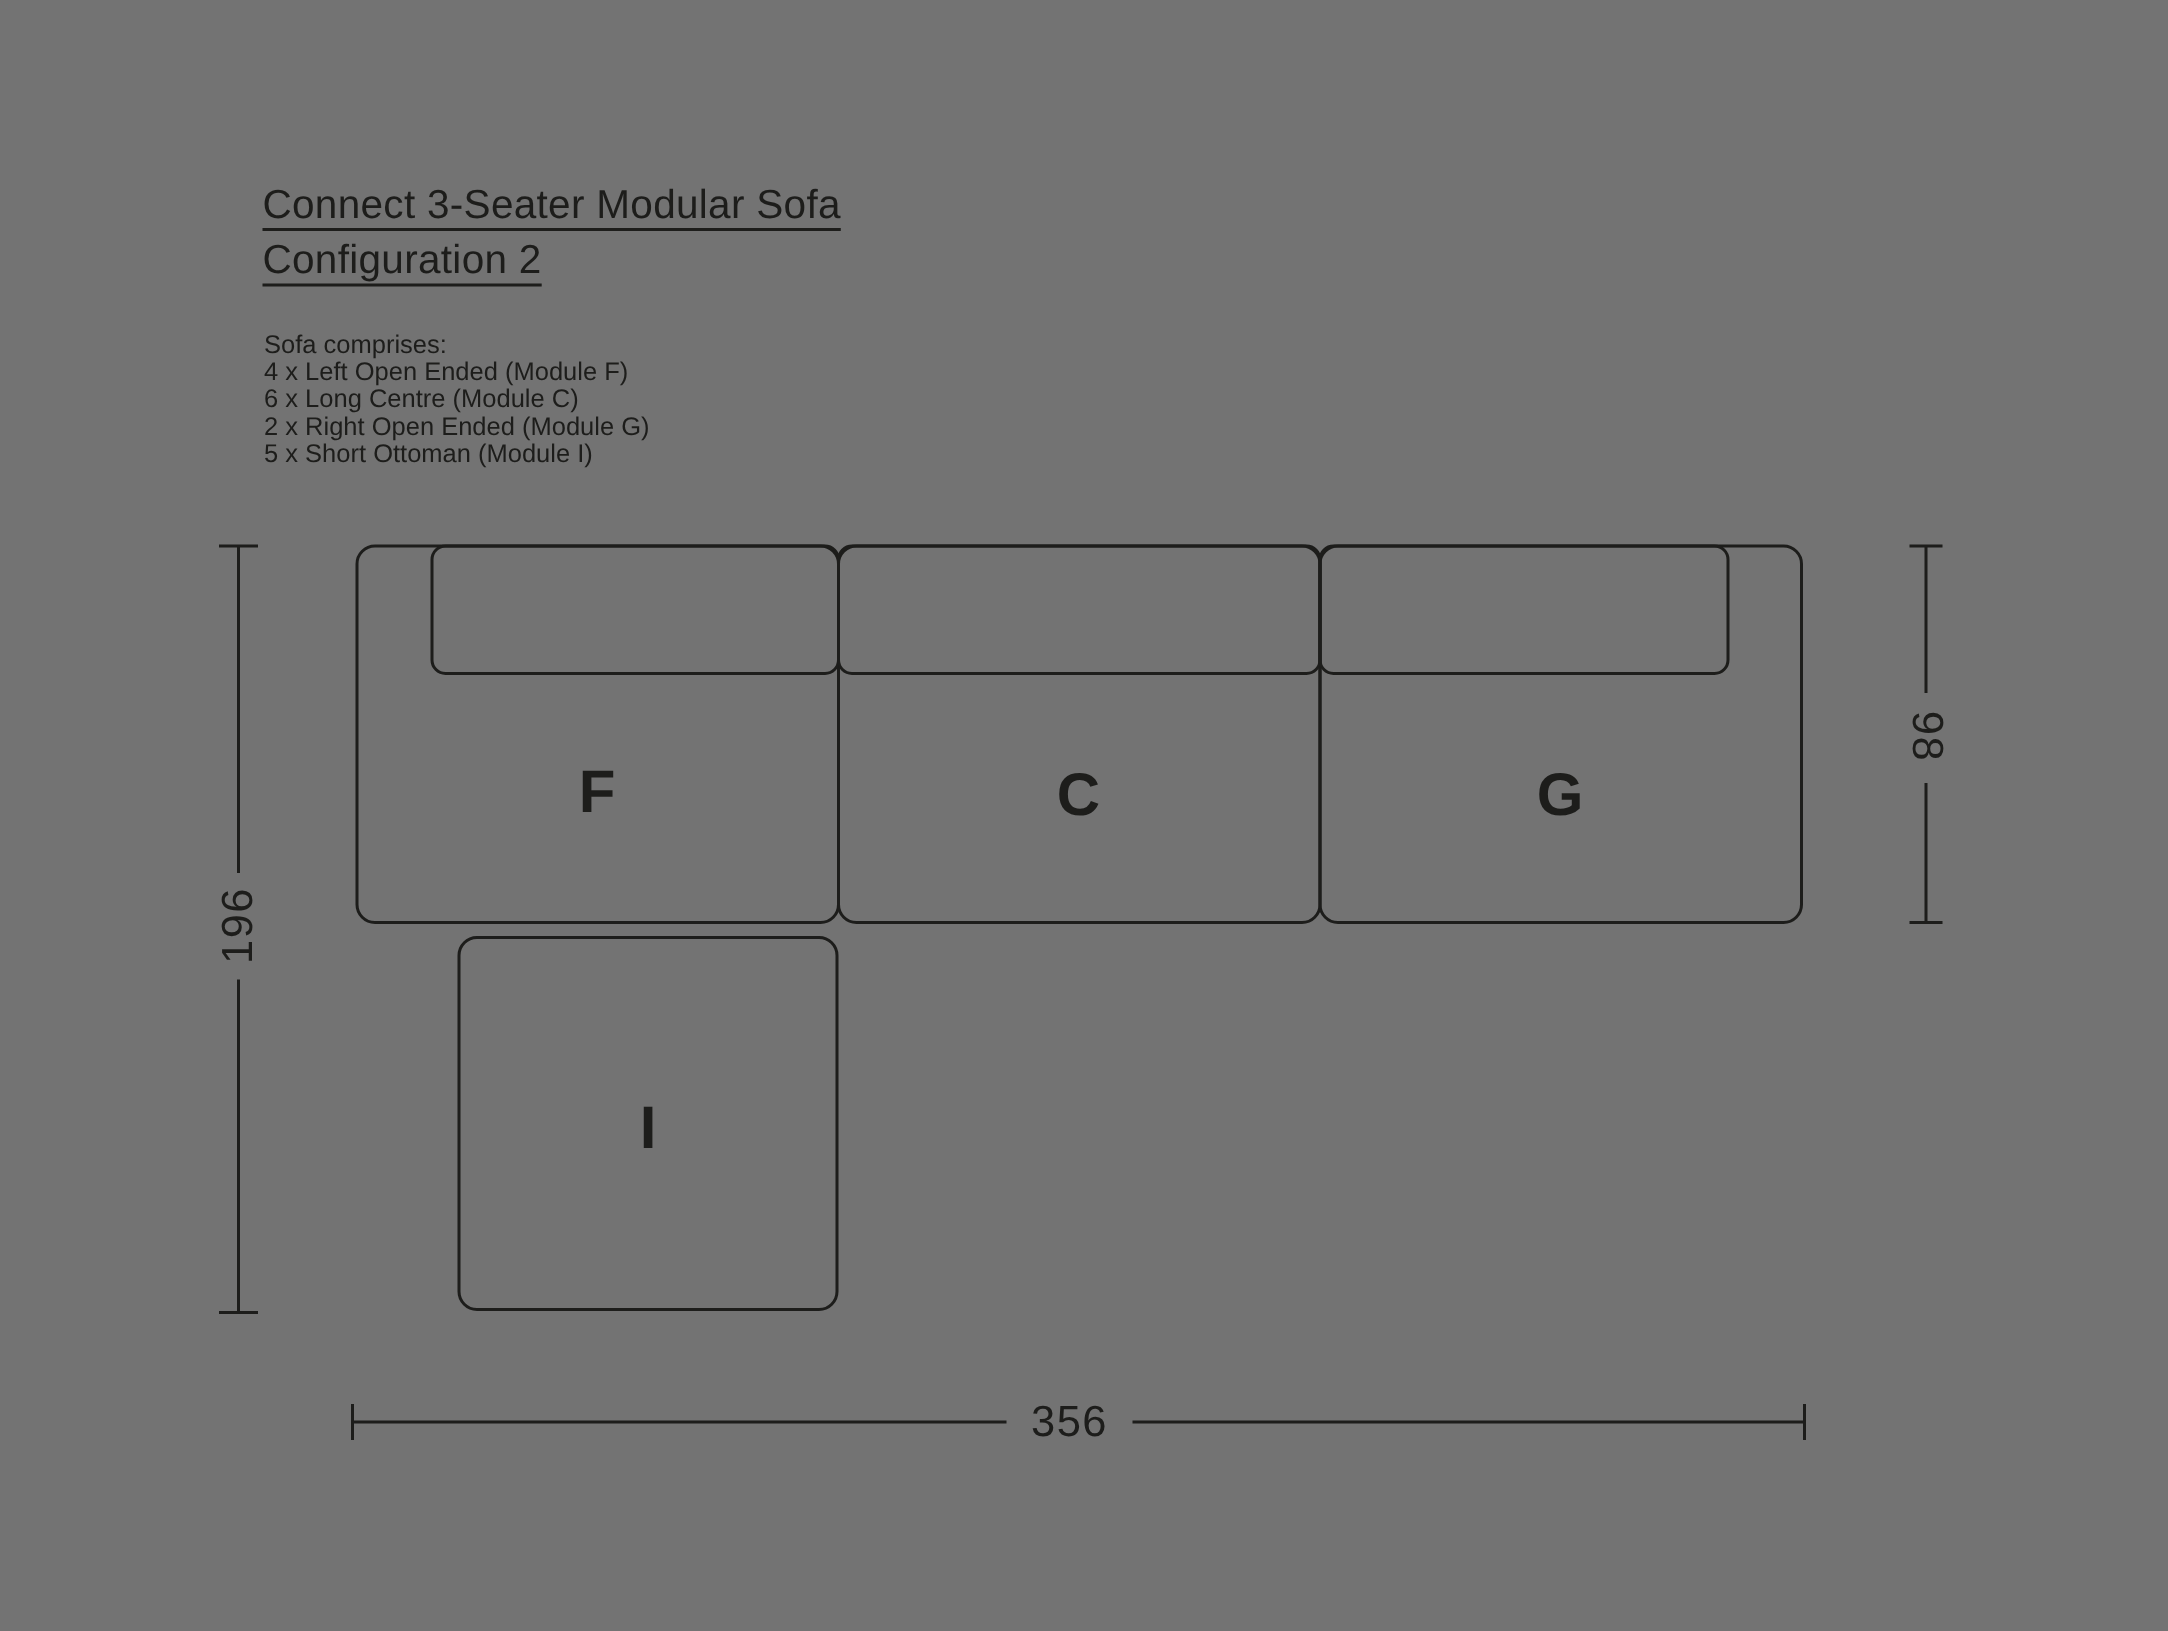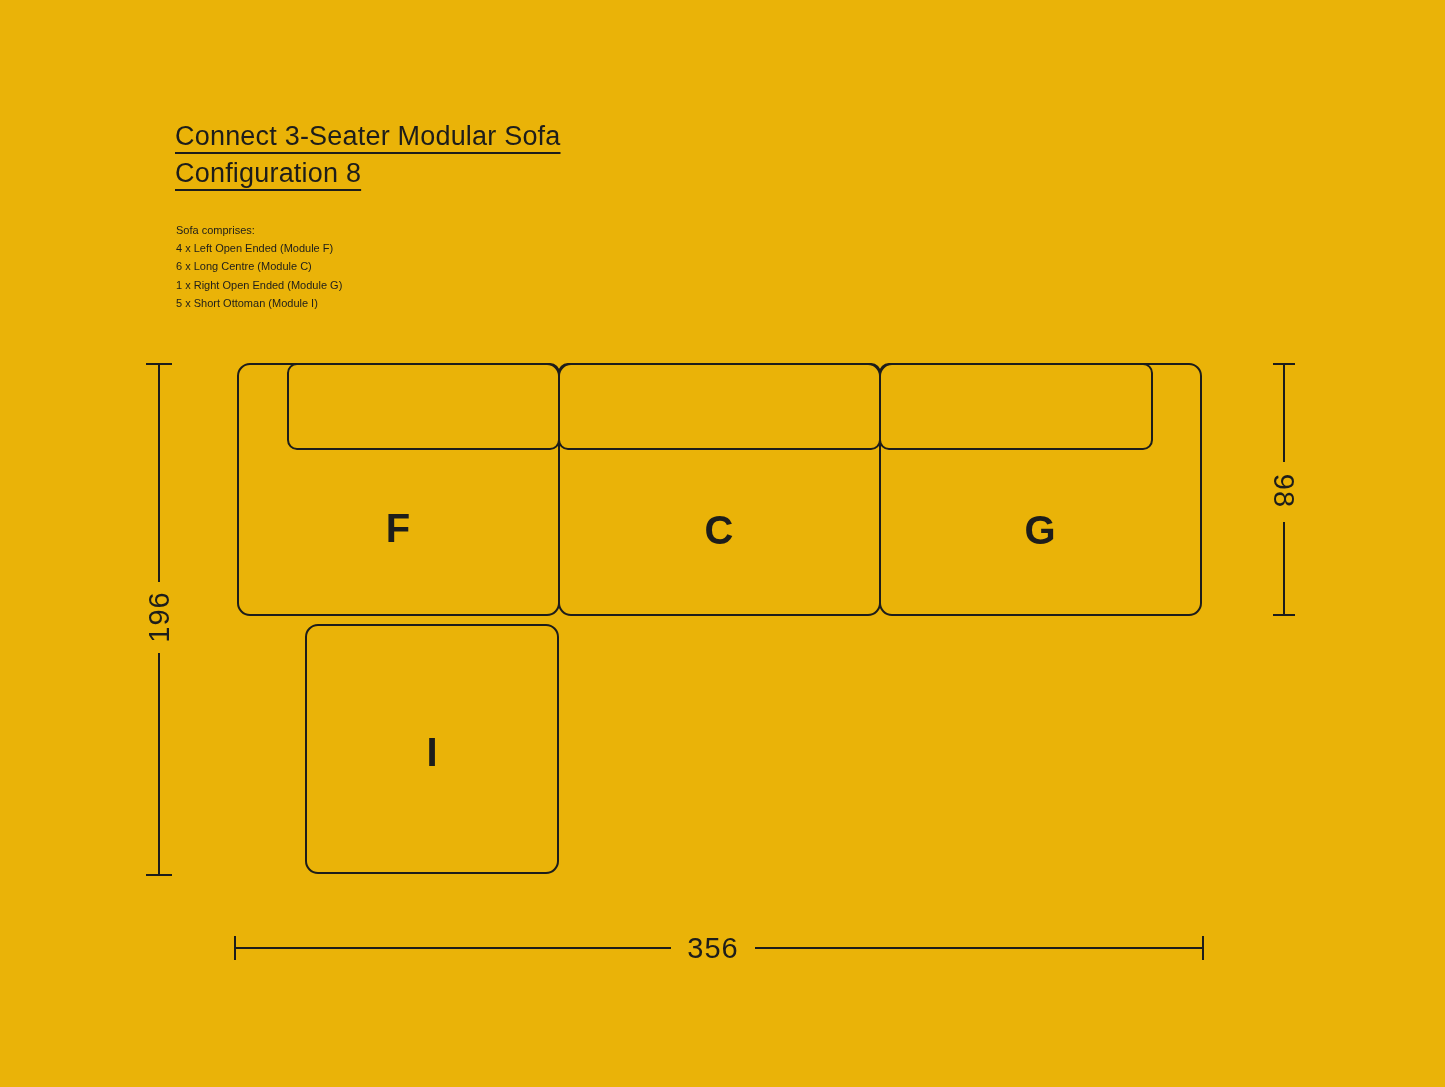--- a/index.html
+++ b/index.html
@@ -4,21 +4,21 @@
 <style>
   html, body {
     margin: 0;
     padding: 0;
     background: #ffffff;
   }
   .sheet {
     position: relative;
     width: 1445px;
     height: 1087px;
-    background: #eab308;
+    background: #737373;
     font-family: "Liberation Sans", sans-serif;
     color: #1d1d1b;
     overflow: hidden;
   }
   .title-block {
     position: absolute;
     left: 175px;
     top: 118px;
   }
   .title-line {
@@ -29,21 +29,21 @@
     color: #1d1d1b;
     text-decoration: underline;
     text-decoration-thickness: 2px;
     text-underline-offset: 7px;
     white-space: nowrap;
   }
   .comprises {
     position: absolute;
     left: 176px;
     top: 221px;
-    font-size: 11px;
+    font-size: 17px;
     line-height: 18.2px;
     font-weight: 400;
     color: #1d1d1b;
   }
   .comprises div {
     white-space: nowrap;
   }
   svg.diagram {
     position: absolute;
     left: 0;
@@ -75,28 +75,28 @@
     fill: #1d1d1b;
   }
 </style>
 </head>
 <body>
 
 <div class="sheet">
 
   <div class="title-block">
     <div class="title-line">Connect 3-Seater Modular Sofa</div>
-    <div class="title-line">Configuration 8</div>
+    <div class="title-line">Configuration 2</div>
   </div>
 
   <div class="comprises">
     <div>Sofa comprises:</div>
     <div class="comprises-item">4 x Left Open Ended (Module F)</div>
     <div class="comprises-item">6 x Long Centre (Module C)</div>
-    <div class="comprises-item">1 x Right Open Ended (Module G)</div>
+    <div class="comprises-item">2 x Right Open Ended (Module G)</div>
     <div class="comprises-item">5 x Short Ottoman (Module I)</div>
   </div>
 
   <svg class="diagram" viewBox="0 0 1445 1087" xmlns="http://www.w3.org/2000/svg">
 
     <rect class="outline" x="238" y="364" width="321" height="251" rx="12"></rect>
     <rect class="outline" x="559" y="364" width="321" height="251" rx="12"></rect>
     <rect class="outline" x="880" y="364" width="321" height="251" rx="12"></rect>
 
     <rect class="outline" x="288" y="364" width="271" height="85" rx="9"></rect>

